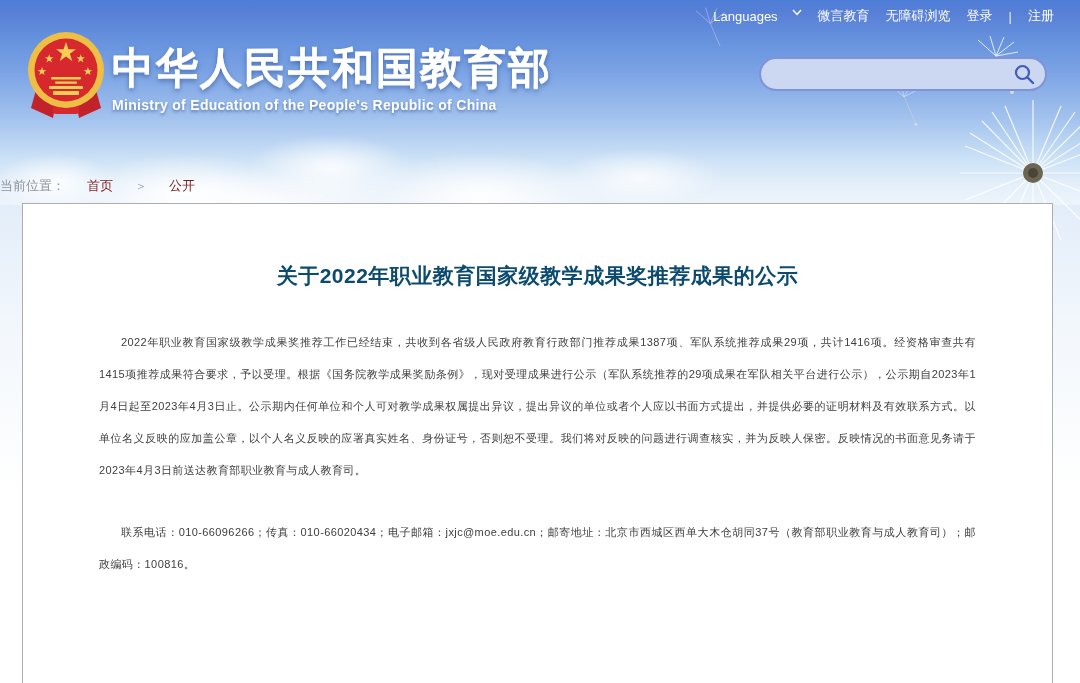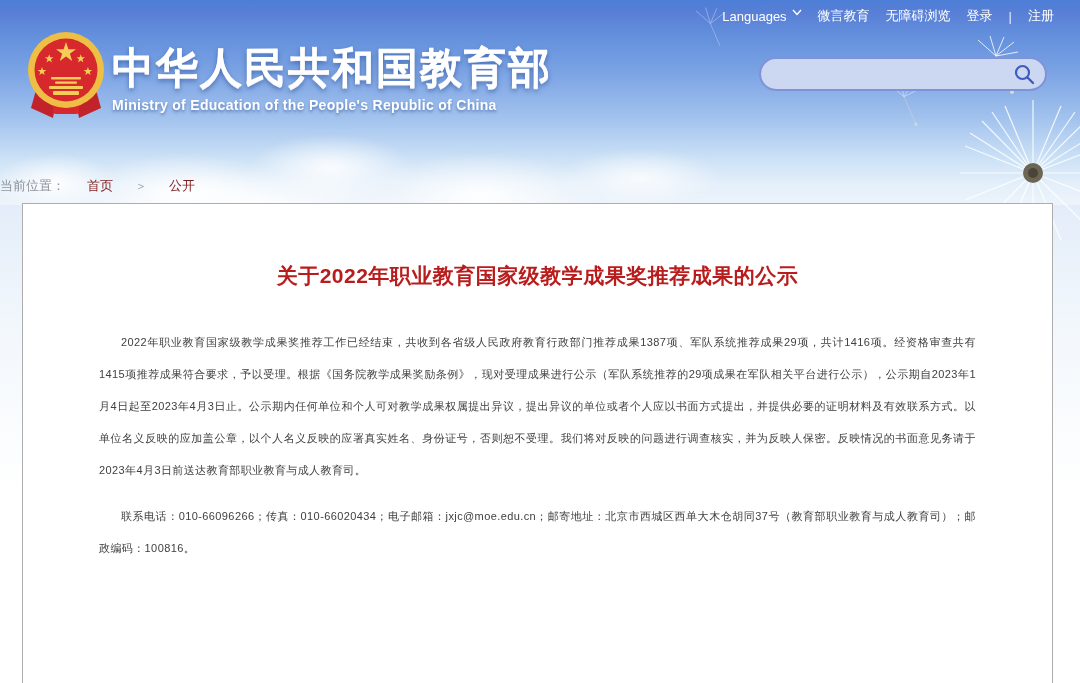--- a/index.html
+++ b/index.html
@@ -31,21 +31,21 @@
       radial-gradient(120px 42px at 640px 80px, rgba(255,255,255,.8), rgba(255,255,255,0) 70%),
       radial-gradient(200px 45px at 260px 108px, rgba(255,255,255,.85), rgba(255,255,255,0) 75%);
     filter:blur(2px);
   }
 
   
   .topbar {
     position:absolute; top:7px; right:26px; display:flex; align-items:center;
     gap:16px; color:#ffffff; font-size:13px; z-index:6;
   }
-  .topbar .tb-item { cursor:pointer; display:flex; align-items:flex-start; gap:5px; }
+  .topbar .tb-item { cursor:pointer; display:flex; align-items:flex-start; gap:14px; }
   .tb-divider { opacity:.85; }
 
   
   .emblem { position:absolute; left:24px; top:30px; z-index:5; }
   .site-titles { position:absolute; left:112px; top:40px; z-index:5; }
   .site-title {
     font-size:42px; font-weight:bold; color:#ffffff; letter-spacing:2px;
     text-shadow:0 1px 0 #eef2f8, 0 3px 5px rgba(25,60,130,.55);
   }
   .site-subtitle {
@@ -85,28 +85,28 @@
   .breadcrumb .bc-link { cursor:pointer; color:#7f1d1d; }
   .breadcrumb .bc-sep { color:#9aa0a8; font-size:12px; }
 
   
   .card {
     position:absolute; left:22px; top:203px; width:1031px; height:500px;
     background:#ffffff; border:1px solid #adadad; z-index:5;
     padding:58px 76px 0 76px;
   }
   .article-title {
-    text-align:center; font-size:21px; font-weight:bold; color:#b91c1c;
+    text-align:center; font-size:21px; font-weight:bold; color:#0c4a6e;
     letter-spacing:.5px; margin-bottom:36px;
   }
   .article p {
     font-size:11px; color:#404040; line-height:32px;
     text-indent:2em; text-align:justify; letter-spacing:.4px;
   }
-  .article p + p { margin-top:14px; }
+  .article p + p { margin-top:30px; }
 </style>
 </head>
 <body>
 
 <div class="sky"></div>
 <div class="below-sky"></div>
 <div class="clouds"></div>
 
 <svg class="dandelion" width="170" height="170" viewBox="0 0 170 170">
   <g stroke="rgba(255,255,255,0.9)" stroke-width="1.2">

